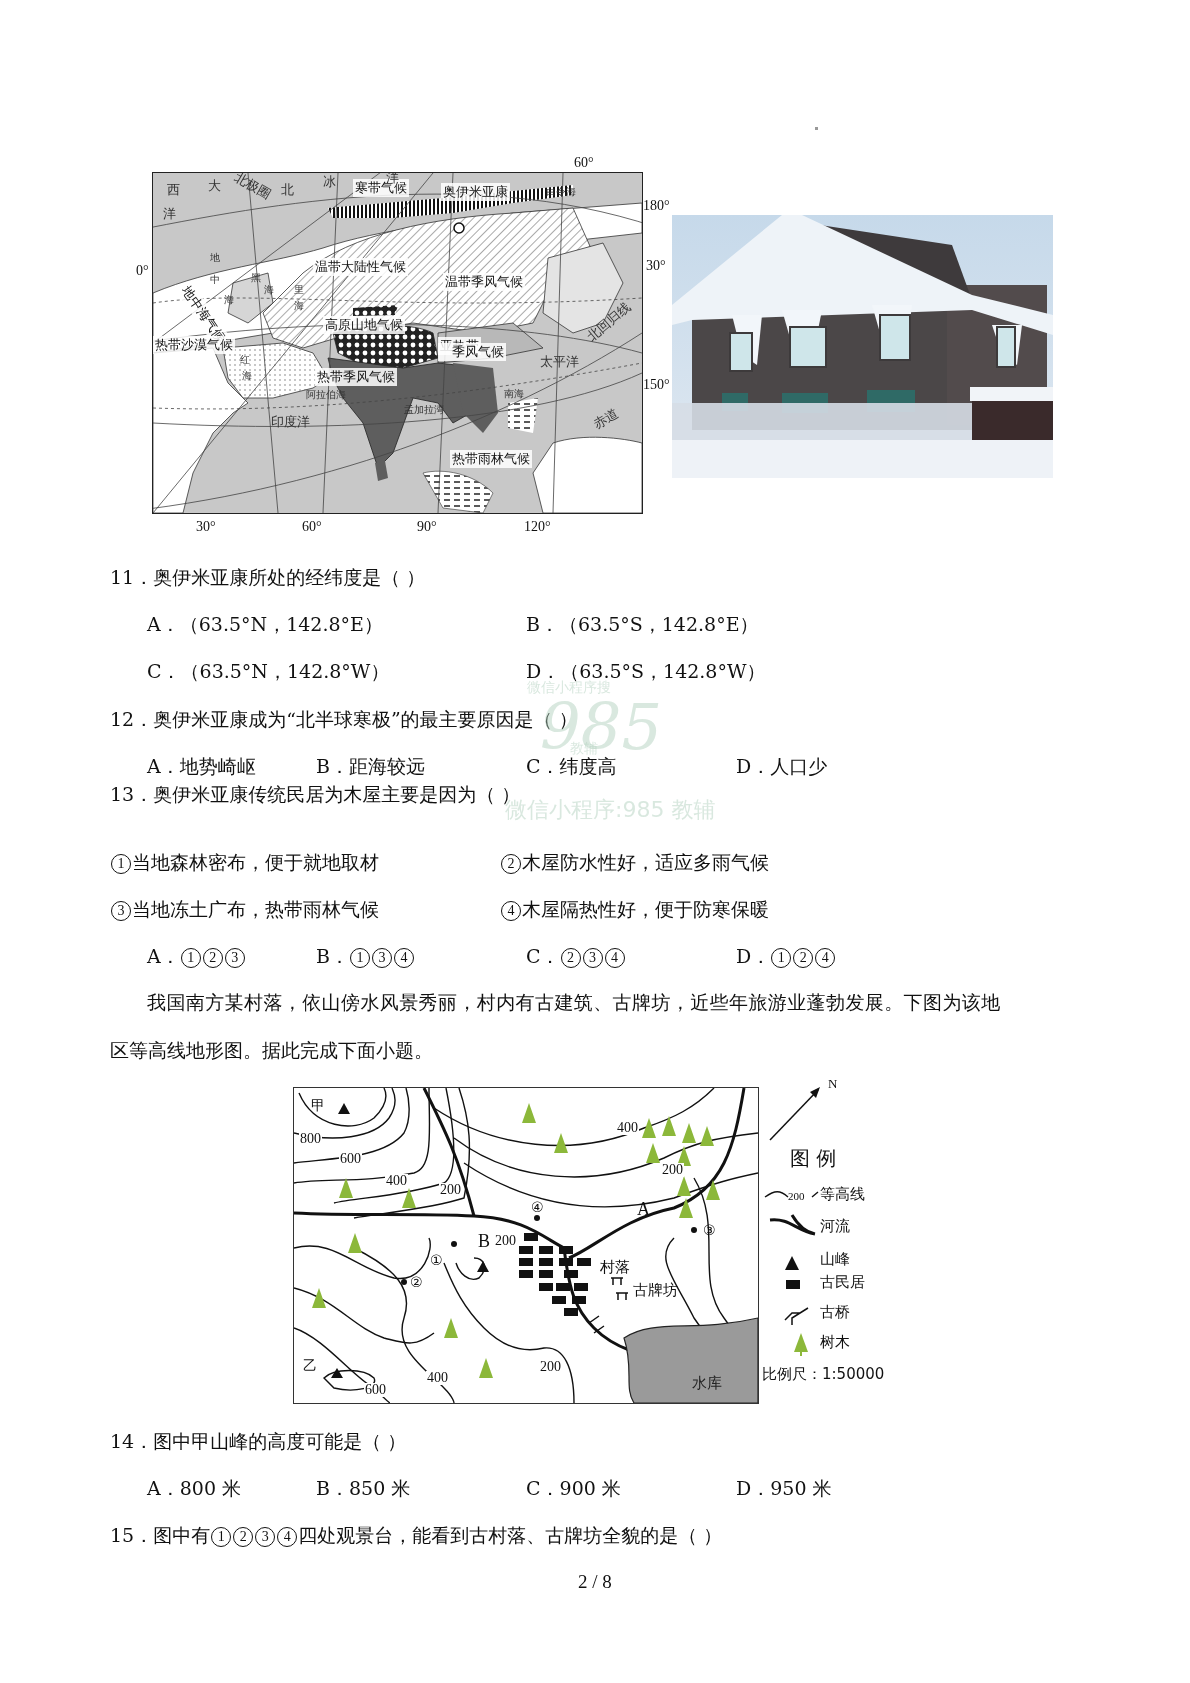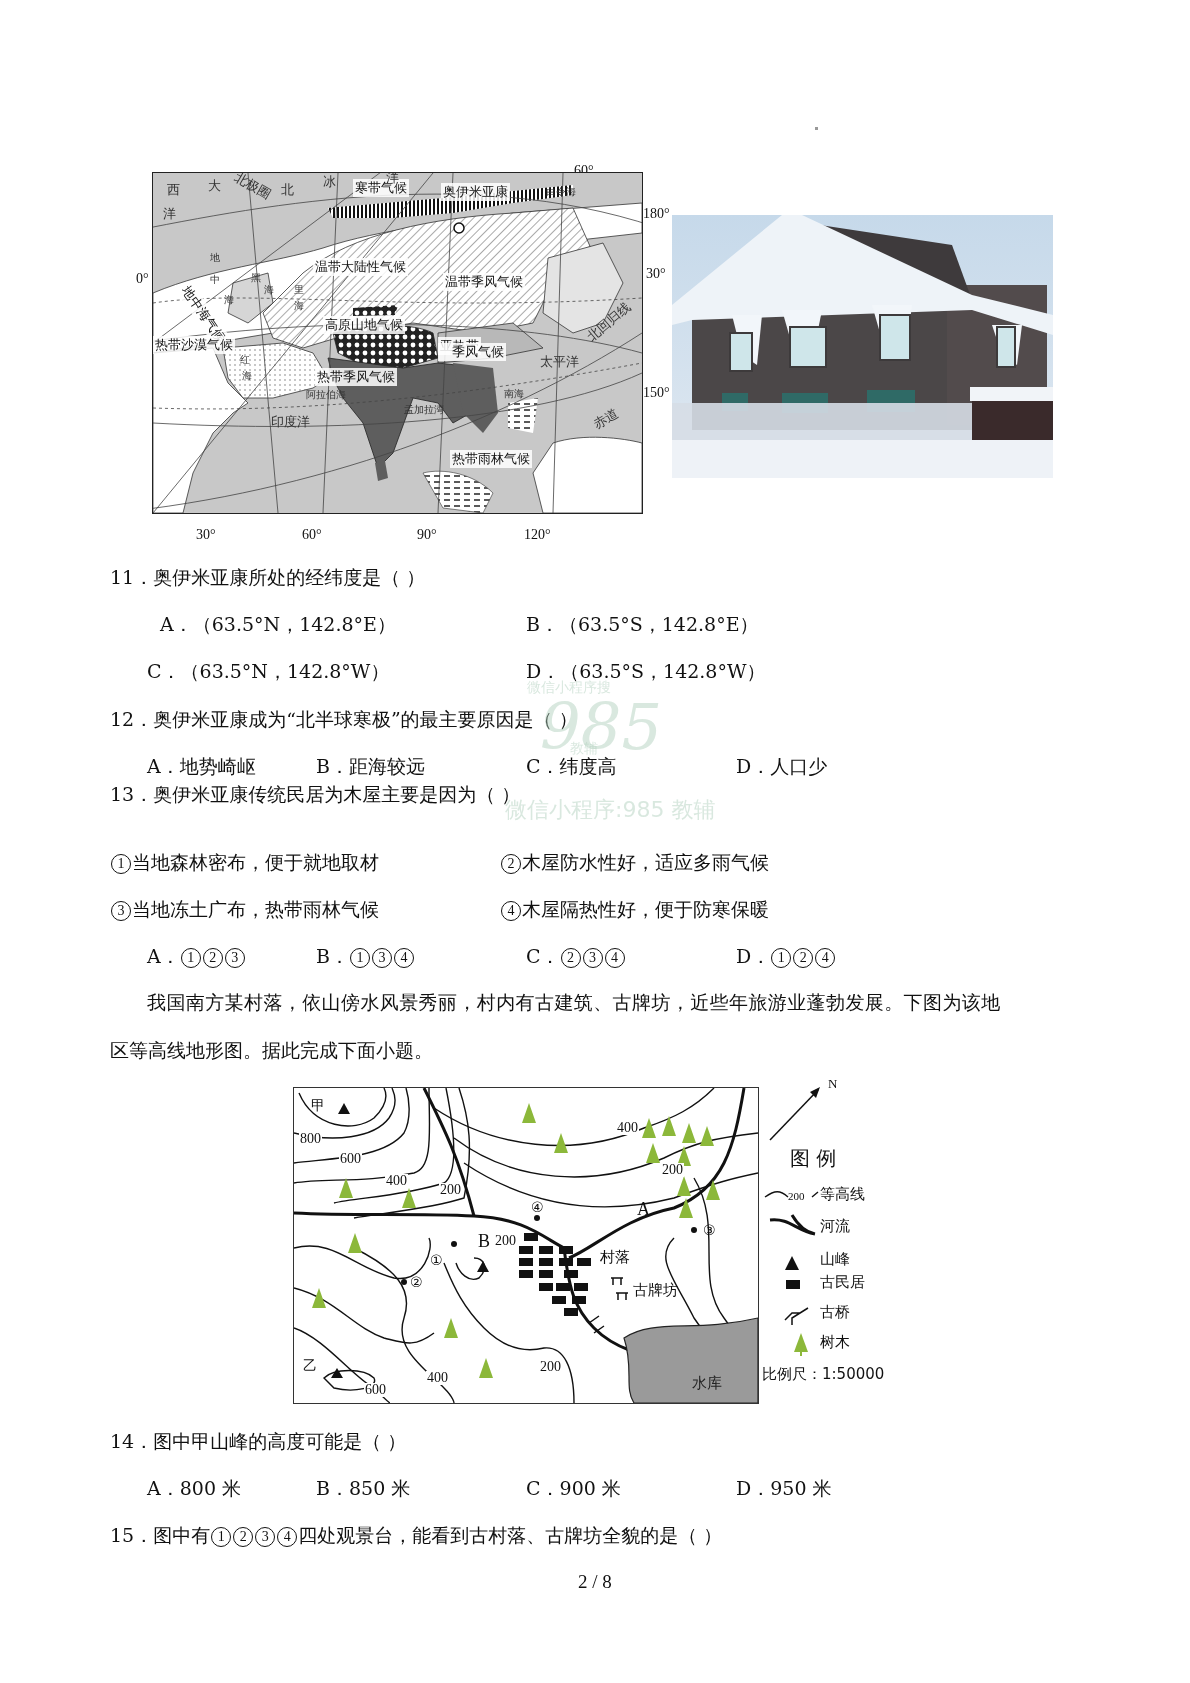--- a/index.html
+++ b/index.html
@@ -8,21 +8,21 @@
     font-family: "DejaVu Serif", "Liberation Serif", serif;
     color: #111;
   }
   .q { position: absolute; left: 110px; font-size: 19px; white-space: nowrap; }
   .opt { position: absolute; font-size: 19px; white-space: nowrap; }
   .dot-mark { position: absolute; left: 815px; top: 127px; width: 3px; height: 3px; background: #999; }
 
   
   #climate-map { position: absolute; left: 152px; top: 172px; width: 489px; height: 340px;
     border: 1.5px solid #222; background: #c8c8c8; overflow: hidden; }
-  .deg { position: absolute; font-size: 14px; font-family: "Liberation Serif", serif; margin-top: 8px; }
+  .deg { position: absolute; font-size: 14px; font-family: "Liberation Serif", serif; }
   .maplabel { position: absolute; font-size: 13px; background: rgba(255,255,255,0.85); padding: 0 2px; white-space: nowrap; font-family: "DejaVu Sans", sans-serif; }
   .mapsea { position: absolute; font-size: 13px; white-space: nowrap; font-family: "DejaVu Sans", sans-serif; color: #333; }
   .mapsea.small { font-size: 10px; padding-left: 33px; }
 
   
   #photo { position: absolute; left: 672px; top: 215px; width: 381px; height: 263px; overflow: hidden; background: #c9d8e6; }
 
   
   #contour-map { position: absolute; left: 293px; top: 1087px; width: 464px; height: 315px; border: 1.5px solid #333; background: #fff; overflow: hidden; }
   .cm-label { position: absolute; font-size: 14px; font-family: "Liberation Serif", serif; background: #fff; padding: 0 1px; line-height: 1; }
@@ -195,21 +195,21 @@
 
     <rect x="300" y="180" width="81" height="65" fill="#3a2a2b"></rect>
     <rect x="298" y="172" width="83" height="14" fill="#f1f4f8"></rect>
 
     <rect x="0" y="188" width="300" height="45" fill="#d6dde6" opacity="0.9"></rect>
     <rect x="0" y="225" width="381" height="38" fill="#eef2f7"></rect>
   </svg>
 </div>
 
 <div class="q" style="top:565px;">11．奥伊米亚康所处的经纬度是（    ）</div>
-<div class="opt" style="left:160px;top:612px;">A．（63.5°N，142.8°E）</div>
+<div class="opt" style="left:147px;top:612px;">A．（63.5°N，142.8°E）</div>
 <div class="opt" style="left:526px;top:612px;">B．（63.5°S，142.8°E）</div>
 <div class="opt" style="left:147px;top:659px;">C．（63.5°N，142.8°W）</div>
 <div class="opt" style="left:526px;top:659px;">D．（63.5°S，142.8°W）</div>
 
 <div class="q" style="top:707px;">12．奥伊米亚康成为“北半球寒极”的最主要原因是（    ）</div>
 <div class="opt" style="left:147px;top:754px;">A．地势崎岖</div>
 <div class="opt" style="left:316px;top:754px;">B．距海较远</div>
 <div class="opt" style="left:526px;top:754px;">C．纬度高</div>
 <div class="opt" style="left:736px;top:754px;">D．人口少</div>
 
@@ -330,21 +330,21 @@
   <span class="cm-label" style="left:200px;top:146px;">200</span>
   <span class="cm-label" style="left:245px;top:272px;">200</span>
   <span class="cm-label" style="left:132px;top:283px;">400</span>
   <span class="cm-label" style="left:70px;top:295px;">600</span>
   <span class="cm-label" style="left:342px;top:112px;font-size:18px;background:transparent;">A</span>
   <span class="cm-label" style="left:183px;top:144px;font-size:18px;background:transparent;">B</span>
   <span class="cm-label cn" style="left:135px;top:165px;">①</span>
   <span class="cm-label cn" style="left:115px;top:187px;">②</span>
   <span class="cm-label cn" style="left:408px;top:135px;">③</span>
   <span class="cm-label cn" style="left:236px;top:112px;">④</span>
-  <span class="cm-label cn" style="left:305px;top:162px;font-size:15px;">村落</span>
+  <span class="cm-label cn" style="left:305px;top:172px;font-size:15px;">村落</span>
   <span class="cm-label cn" style="left:338px;top:195px;font-size:15px;">古牌坊</span>
   <span class="cm-label cn" style="left:397px;top:288px;font-size:15px;color:#222;">水库</span>
 </div>
 
 <div id="legend">
   <svg width="150" height="330" viewBox="0 0 150 330" style="position:absolute;left:0;top:0;">
     <g>
       <line x1="10" y1="60" x2="58" y2="10" stroke="#111" stroke-width="1.5"></line>
       <polygon points="60,7 50,12 56,18" fill="#111"></polygon>
     </g>

